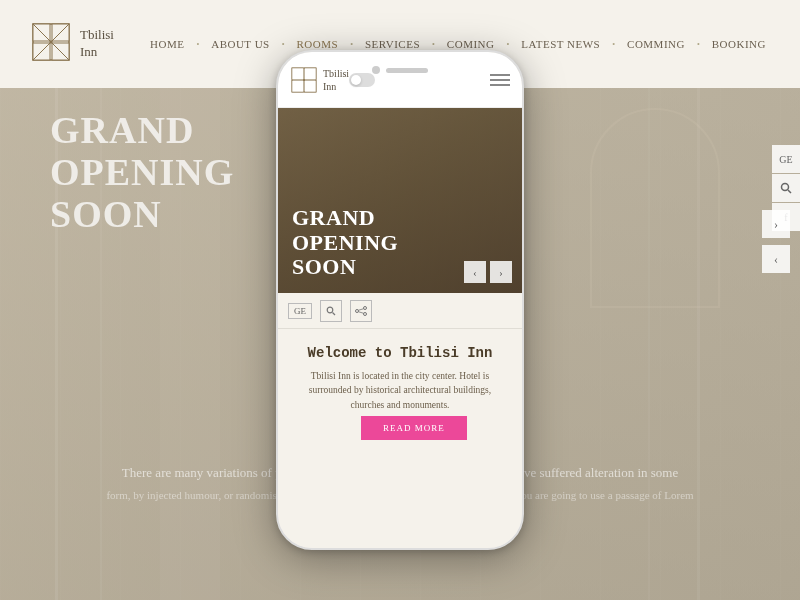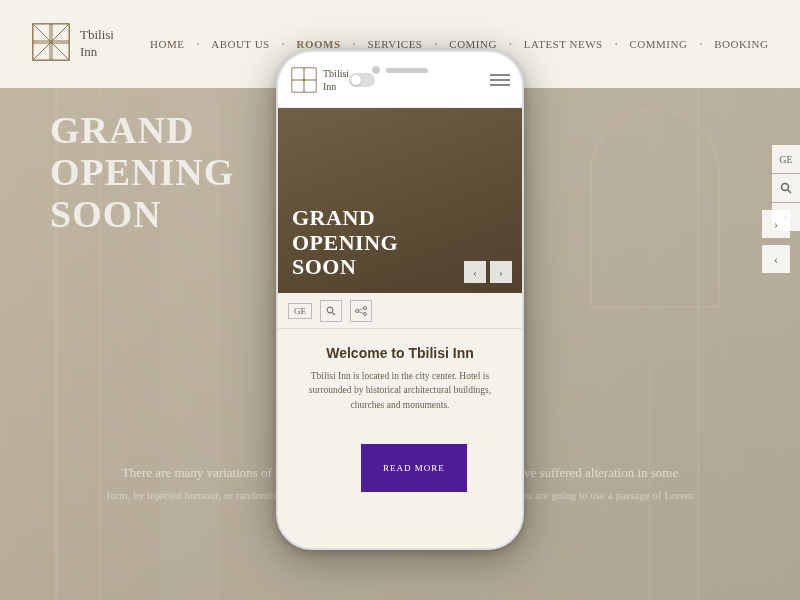--- a/index.html
+++ b/index.html
@@ -36,21 +36,21 @@
     }
     .nav-item {
       font-size: 11px;
       letter-spacing: 0.5px;
       color: #6b6050;
       text-decoration: none;
       padding: 0 10px;
       cursor: pointer;
       white-space: nowrap;
     }
-    .nav-item.active { color: #8a7550; font-weight: bold; }
+    .nav-item.active { color: #8a7550; }
     .nav-dot {
       color: #b0a888;
       font-size: 8px;
       padding: 0 2px;
     }
 
     
     .bg-hero {
       position: absolute;
       top: 88px; left: 0; right: 0; bottom: 0;
@@ -233,35 +233,35 @@
     .mobile-welcome {
       padding: 16px 14px 12px;
       background: #f5f2eb;
       text-align: center;
     }
     .mobile-welcome-title {
       font-size: 14px;
       color: #4a3c28;
       font-weight: 600;
       margin-bottom: 8px;
-      font-family: Liberation Sans, sans-serif;
+      font-family: Liberation Mono, monospace;
     }
     .mobile-welcome-text {
       font-size: 9.5px;
       color: #6b5e4a;
       line-height: 1.5;
-      margin-bottom: 32px;
+      margin-bottom: 4px;
     }
     .mobile-read-more {
       display: inline-block;
-      background: #4c1d95;
+      background: #ec4899;
       color: #fff;
       font-size: 9px;
       letter-spacing: 1px;
-      padding: 19px 22px;
+      padding: 7px 22px;
       text-transform: uppercase;
       cursor: pointer;
       margin-left: 28px;
     }
 
     
     .desktop-bottom {
       position: absolute;
       bottom: 80px; left: 0; right: 0;
       text-align: center;

